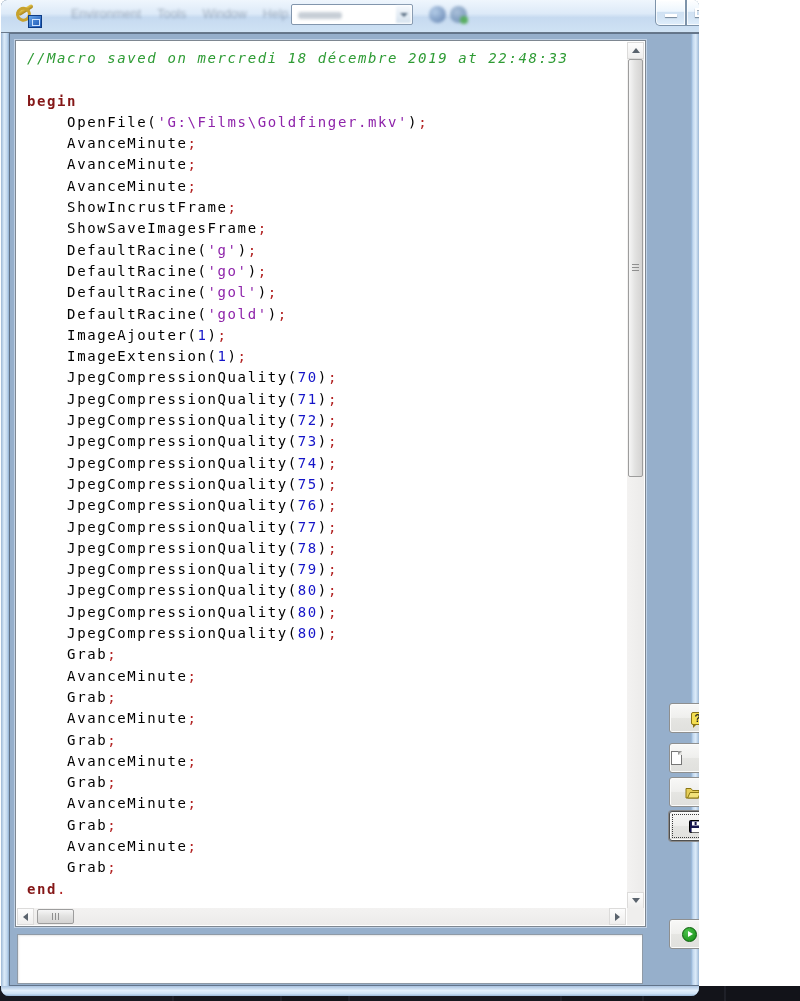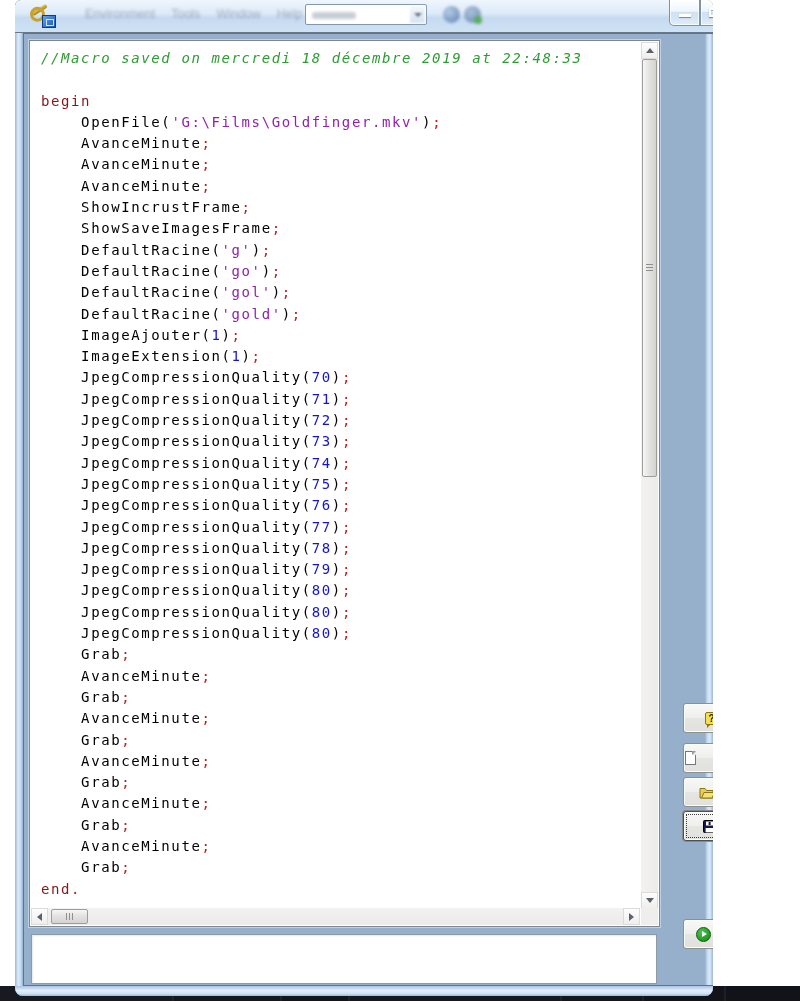--- a/index.html
+++ b/index.html
@@ -1,21 +1,21 @@
 <!DOCTYPE html>
 <html style="--client-bg: #96AFCB; --macro-navy: #14148C; --syn-comment: #2E9B34; --syn-keyword: #841717; --syn-plain: #000000; --syn-string: #8E24AA; --syn-number: #1414C8; --syn-symbol: #B22222;"><head>
 <meta charset="utf-8">
 <style>
   html,body{margin:0;padding:0;background:#fff;}
   *{box-sizing:border-box;}
   .stage{position:relative;width:800px;height:1001px;overflow:hidden;font-family:"Liberation Sans",sans-serif;}
   
   .taskbar{position:absolute;left:0;top:986px;width:800px;height:15px;
     background:linear-gradient(90deg,#191a21 0,#191a21 172px,#2a2c36 173px,#16171d 174px,#16171d 280px,#2a2c36 281px,#14151a 282px,#14151a 348px,#2a2c36 349px,#17181f 350px,#17181f 560px,#2a2c36 561px,#15161c 562px,#15161c 642px,#2a2c36 643px,#13141a 644px,#13141a 724px,#2a2c36 725px,#121319 726px);}
-  .window{position:absolute;left:15px;top:0;width:698px;height:996px;background:var(--client-bg,#96AFCB);
+  .window{position:absolute;left:1px;top:0;width:698px;height:996px;background:var(--client-bg,#96AFCB);
     border-radius:6px 6px 8px 8px;overflow:hidden;box-shadow:inset 0 0 0 1px #5a7086;}
   
   .titlebar{position:absolute;left:0;top:0;width:800px;height:33px;
     background:linear-gradient(180deg,#eff6fd 0%,#ddeaf8 42%,#c6daf0 55%,#cfe2f4 100%);
     border-bottom:1px solid #68788a;}
   .frame-left,.frame-right{position:absolute;top:33px;width:8px;height:953px;}
   .frame-left{left:0;background:linear-gradient(90deg,#9db8d6,#dcebf9 40%,#c2d8ef 75%,#8fafd2);}
   .frame-right{right:0;background:linear-gradient(270deg,#9db8d6,#dcebf9 40%,#c2d8ef 75%,#8fafd2);}
   .frame-bottom{position:absolute;left:0;top:986px;width:800px;height:10px;
     background:linear-gradient(180deg,#aac3e0,#e2effb 45%,#cfe3f6 75%,#9cb9d8);}
@@ -47,21 +47,21 @@
   .glyph-min{width:12px;height:3px;background:#fff;box-shadow:0 1px 1px rgba(40,60,80,.55);margin-top:6px;}
   .glyph-max{width:11px;height:9px;border:2px solid #fff;box-shadow:0 1px 1px rgba(40,60,80,.5),inset 0 1px 1px rgba(40,60,80,.45);}
   .glyph-x{position:relative;width:14px;height:14px;}
   .glyph-x::before,.glyph-x::after{content:"";position:absolute;left:-1px;top:5.5px;width:16px;height:3.4px;background:#fff;border-radius:1px;box-shadow:0 1px 1px rgba(90,20,5,.6);}
   .glyph-x::before{transform:rotate(45deg);} .glyph-x::after{transform:rotate(-45deg);}
   
   .editor{position:absolute;left:14px;top:40px;width:631px;height:887px;background:#fff;border:1px solid #7e8791;box-shadow:0 0 0 1px rgba(215,228,242,.65);}
   .code{position:absolute;left:1px;top:1px;right:19px;bottom:19px;padding:6px 0 0 10px;overflow:hidden;background:#fff;
     font-family:"DejaVu Sans Mono",monospace;font-size:14px;letter-spacing:1.6px;line-height:21.3px;white-space:pre;}
   .tok-cm{color:var(--syn-comment);font-style:italic;}
-  .tok-kw{color:var(--syn-keyword);font-weight:normal;}
+  .tok-kw{color:var(--syn-keyword);font-weight:bold;}
   .tok-pl{color:var(--syn-plain);}
   .tok-st{color:var(--syn-string);}
   .tok-nu{color:var(--syn-number);}
   .tok-sy{color:var(--syn-symbol);}
   
   .vscroll{position:absolute;top:1px;right:1px;width:17px;height:867px;background:linear-gradient(90deg,#f3f2f1,#ecebea);}
   .hscroll{position:absolute;left:1px;bottom:1px;height:17px;width:609px;background:linear-gradient(180deg,#f3f2f1,#ecebea);}
   .sb-btn{position:absolute;width:17px;height:17px;background:linear-gradient(180deg,#fdfdfd,#efeeed);border:1px solid #dcdbda;display:flex;align-items:center;justify-content:center;}
   .arr{width:0;height:0;}
   .arr.up{border-left:4px solid transparent;border-right:4px solid transparent;border-bottom:5px solid #5a636d;}

